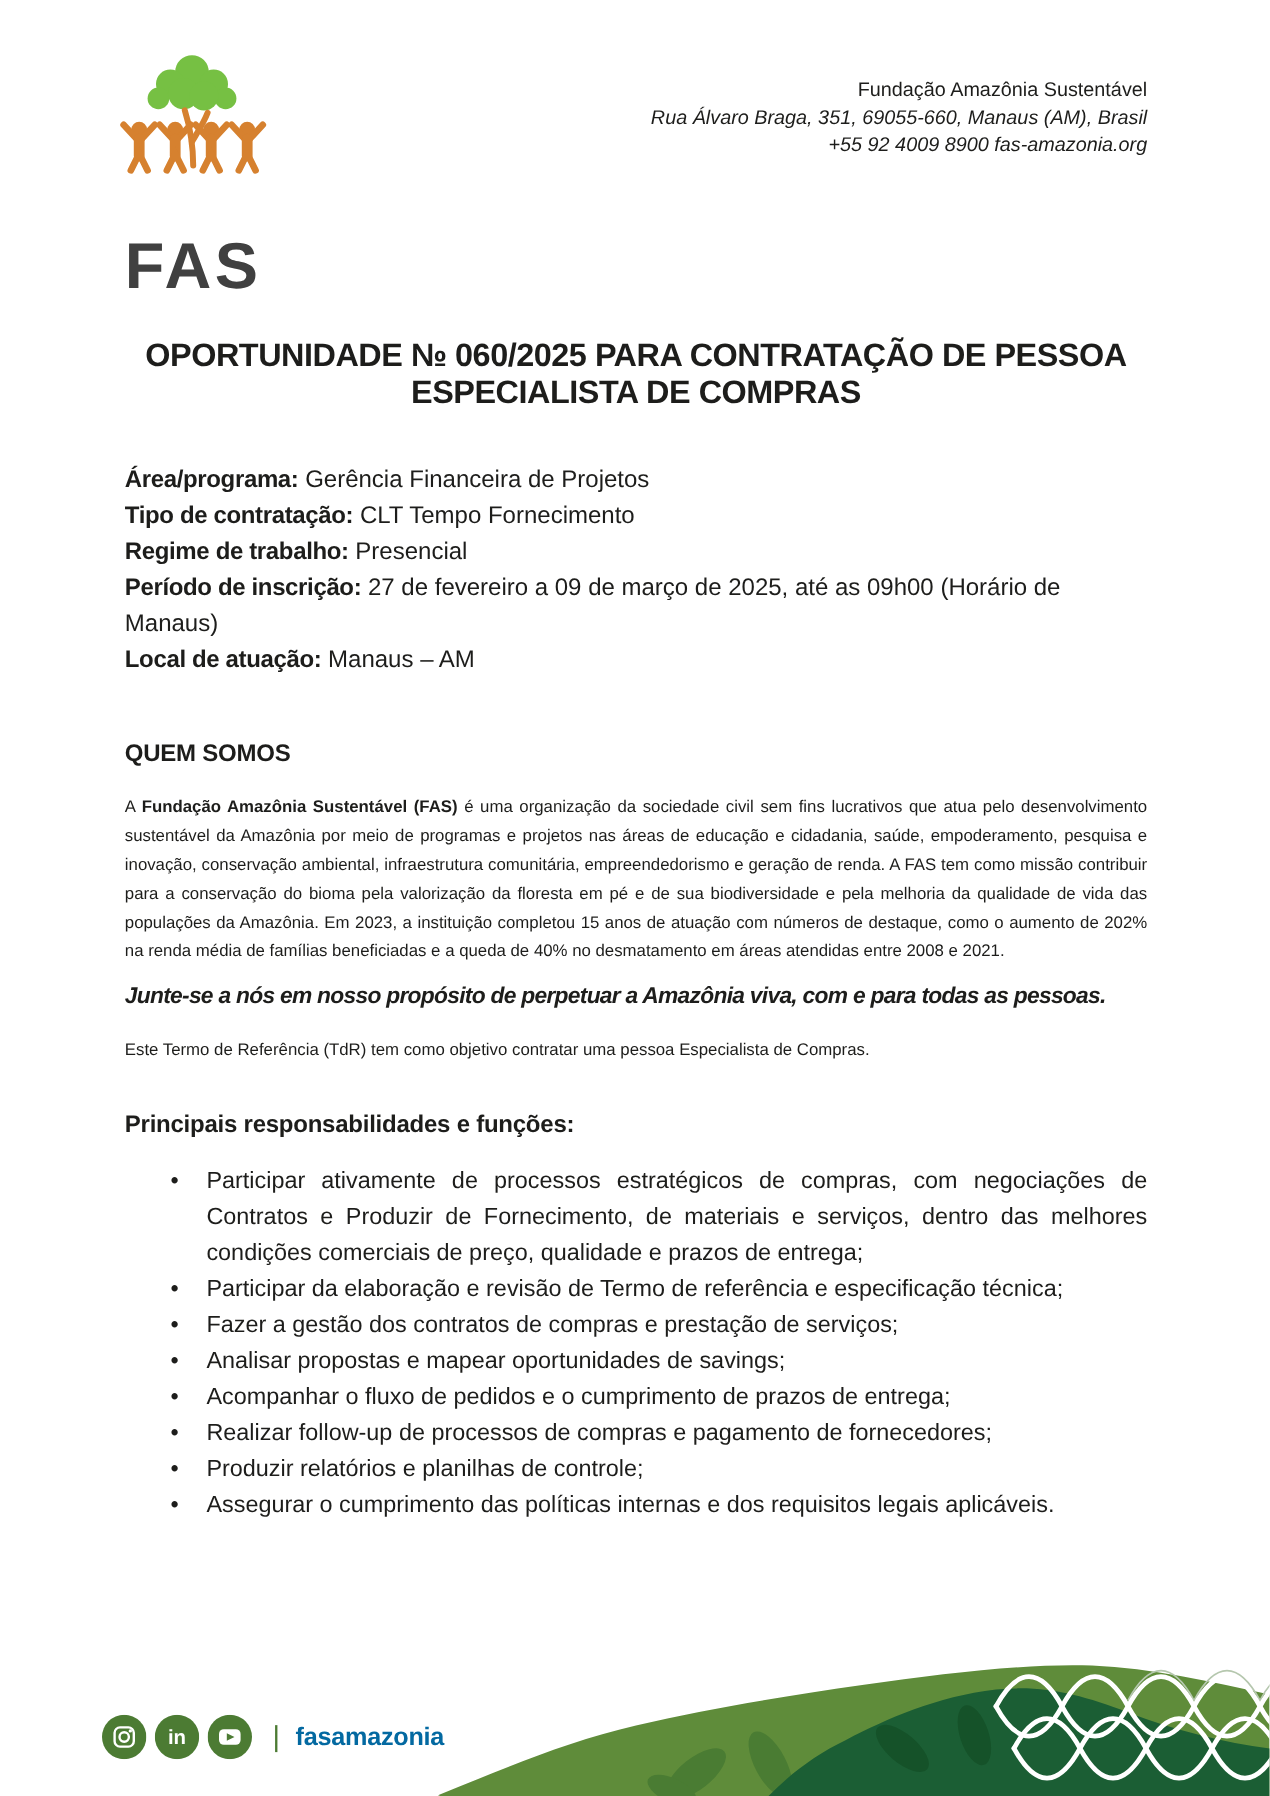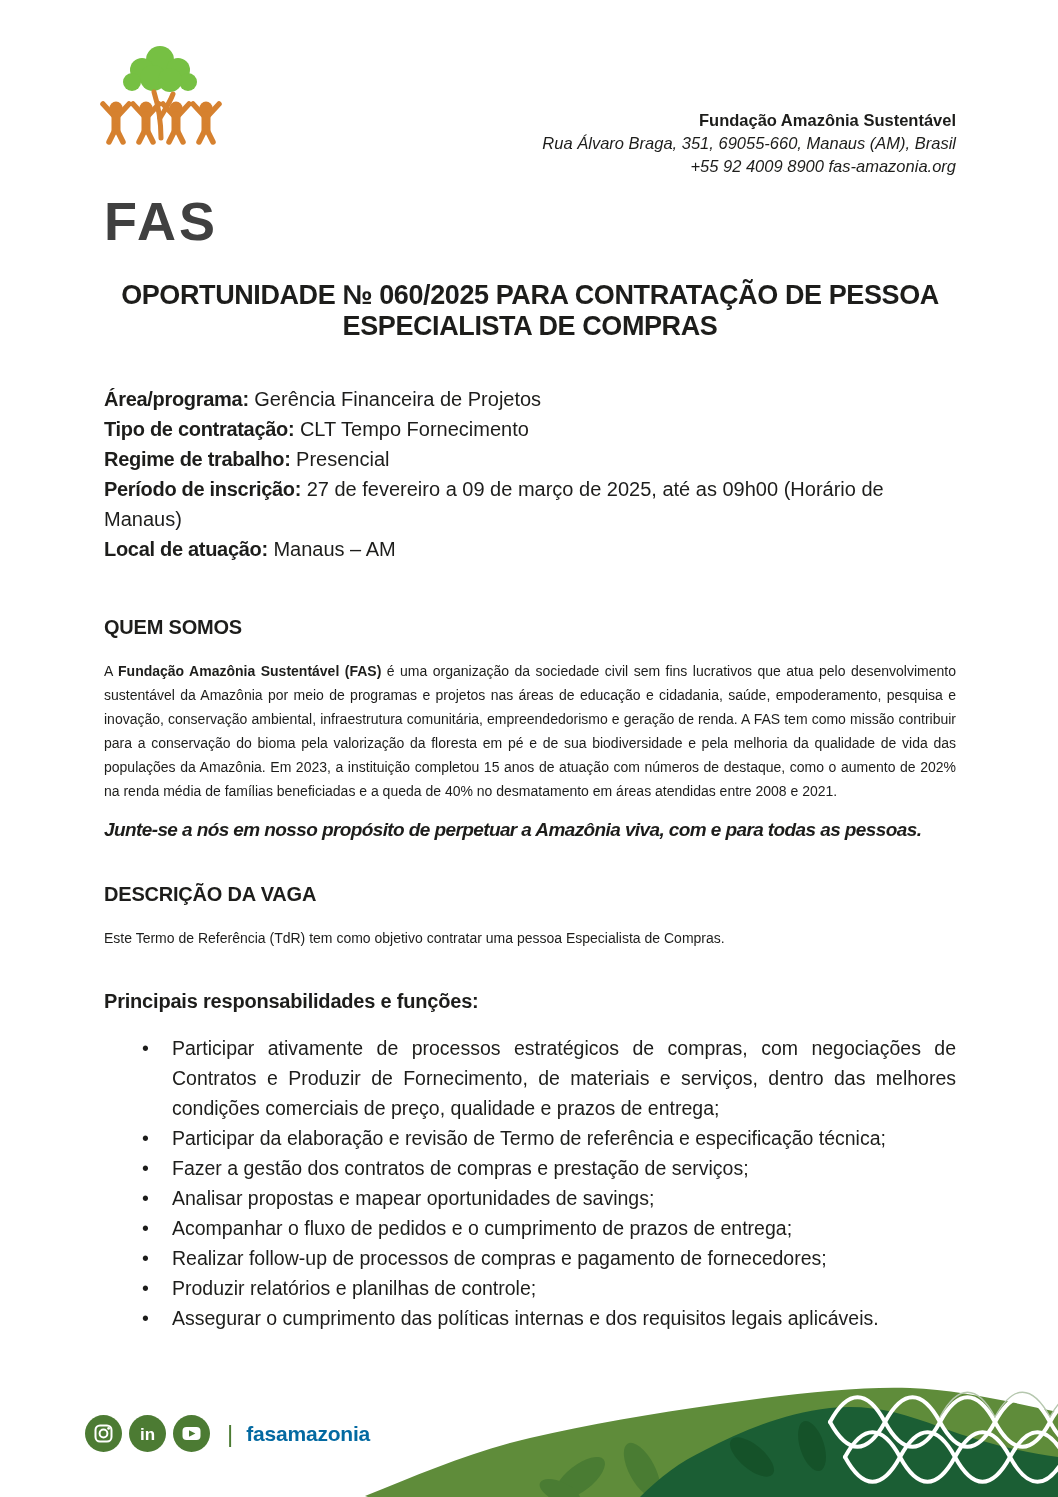--- a/index.html
+++ b/index.html
@@ -12,21 +12,21 @@
   .content{padding:0 102px 0 104px;}
 
   
   .header{display:flex;justify-content:space-between;align-items:flex-start;padding-top:42px;}
   .logo-block{width:150px;margin-left:-6px;}
   .logo-fas-text{
     color:#404040;font-weight:bold;font-size:54px;line-height:1;
     letter-spacing:3px;margin-top:-2px;margin-left:6px;
   }
   .org-block{text-align:right;font-size:16.5px;line-height:23px;padding-top:22px;}
-  .org-name{font-weight:bold;margin-top:45px;}
+  .org-name{font-weight:normal;}
   .org-line{font-style:italic;}
 
   
   .doc-title{
     margin-top:32px;text-align:center;font-weight:bold;font-size:27px;
     letter-spacing:-0.4px;
   }
 
   
   .details{margin-top:42px;font-size:20px;line-height:30px;}
@@ -47,21 +47,21 @@
 
   
   .bullets{margin-top:20px;}
   .bullet-row{display:flex;font-size:19.5px;line-height:30px;}
   .bullet-dot{width:30px;padding-left:38px;flex:0 0 auto;}
   .bullet-text{flex:1 1 auto;text-align:justify;}
 
   
   .footer-art{position:absolute;left:0;bottom:0;width:1058px;height:135px;display:block;}
   .social-bar{
-    position:absolute;left:85px;bottom:45px;display:flex;align-items:center;gap:7px;
+    position:absolute;left:85px;bottom:31px;display:flex;align-items:center;gap:7px;
   }
   .social-icon{width:37px;height:37px;display:block;cursor:pointer;}
   .social-divider{color:#4c7b33;font-size:24px;font-weight:300;margin:0 6px 0 10px;}
   .social-handle{color:#0369a1;font-weight:bold;font-size:21px;letter-spacing:-0.2px;}
 </style>
 </head>
 <body>
 
 <div class="page">
   <div class="content">
@@ -113,21 +113,20 @@
       <div><span class="detail-label">Tipo de contratação:</span><span> CLT Tempo Fornecimento</span></div>
       <div><span class="detail-label">Regime de trabalho:</span><span> Presencial</span></div>
       <div><span class="detail-label">Período de inscrição:</span><span> 27 de fevereiro a 09 de março de 2025, até as 09h00 (Horário de Manaus)</span></div>
       <div><span class="detail-label">Local de atuação:</span><span> Manaus – AM</span></div>
     </div>
 
     <div class="section-heading h-quem">QUEM SOMOS</div>
     <p class="para"><span>A </span><b>Fundação Amazônia Sustentável (FAS)</b><span> é uma organização da sociedade civil sem fins lucrativos que atua pelo desenvolvimento sustentável da Amazônia por meio de programas e projetos nas áreas de educação e cidadania, saúde, empoderamento, pesquisa e inovação, conservação ambiental, infraestrutura comunitária, empreendedorismo e geração de renda. A FAS tem como missão contribuir para a conservação do bioma pela valorização da floresta em pé e de sua biodiversidade e pela melhoria da qualidade de vida das populações da Amazônia. Em 2023, a instituição completou 15 anos de atuação com números de destaque, como o aumento de 202% na renda média de famílias beneficiadas e a queda de 40% no desmatamento em áreas atendidas entre 2008 e 2021.</span></p>
     <div class="tagline">Junte-se a nós em nosso propósito de perpetuar a Amazônia viva, com e para todas as pessoas.</div>
 
-    <div class="section-heading h-desc">DESCRIÇÃO DA VAGA</div>
     <p class="para">Este Termo de Referência (TdR) tem como objetivo contratar uma pessoa Especialista de Compras.</p>
 
     <div class="section-heading h-resp">Principais responsabilidades e funções:</div>
     <div class="bullets">
       <div class="bullet-row">
           <span class="bullet-dot">•</span>
           <span class="bullet-text">Participar ativamente de processos estratégicos de compras, com negociações de Contratos e Produzir de Fornecimento, de materiais e serviços, dentro das melhores condições comerciais de preço, qualidade e prazos de entrega;</span>
         </div>
       <div class="bullet-row">
           <span class="bullet-dot">•</span>

